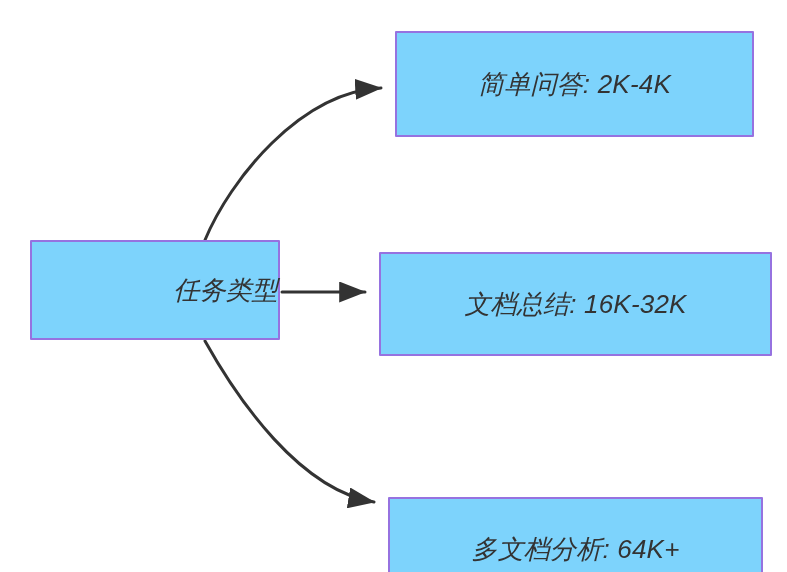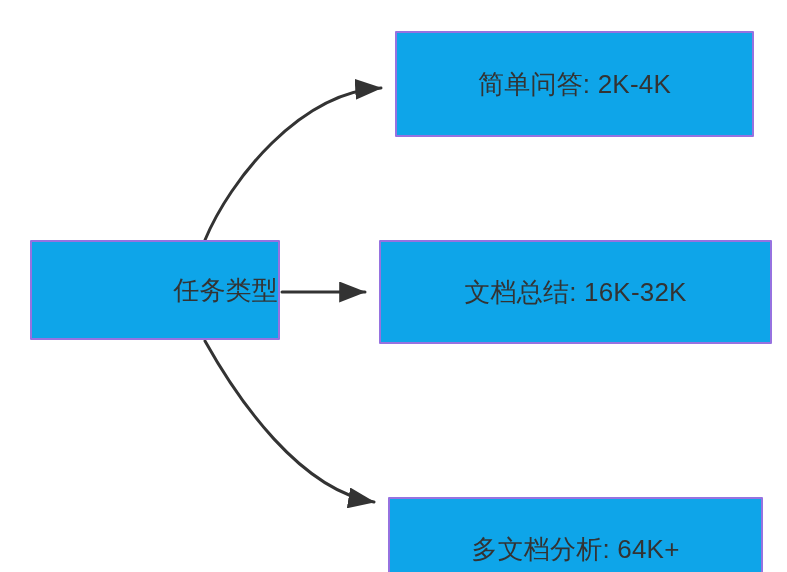--- a/index.html
+++ b/index.html
@@ -22,27 +22,28 @@
   #edge-layer {
     position: absolute;
     left: 0;
     top: 0;
     width: 787px;
     height: 572px;
   }
   .node {
     position: absolute;
     box-sizing: border-box;
-    background: #0ea5e9;
+    background: #7dd3fc;
     border: 2px solid #9672e0;
     border-radius: 1px;
     display: flex;
     align-items: center;
     justify-content: center;
     text-align: center;
+    font-style: italic;
   }
   .node-label {
     color: #333333;
     font-size: 26px;
     line-height: 1.25;
     letter-spacing: 0.2px;
     white-space: nowrap;
   }
   #node-source {
     left: 30px;
@@ -52,21 +53,21 @@
     justify-content: flex-end;
   }
   #node-target-0 {
     left: 395px;
     top: 31px;
     width: 359px;
     height: 106px;
   }
   #node-target-1 {
     left: 379px;
-    top: 240px;
+    top: 252px;
     width: 393px;
     height: 104px;
   }
   #node-target-2 {
     left: 388px;
     top: 449px;
     width: 375px;
     height: 104px;
     margin-top: 48px;
   }

